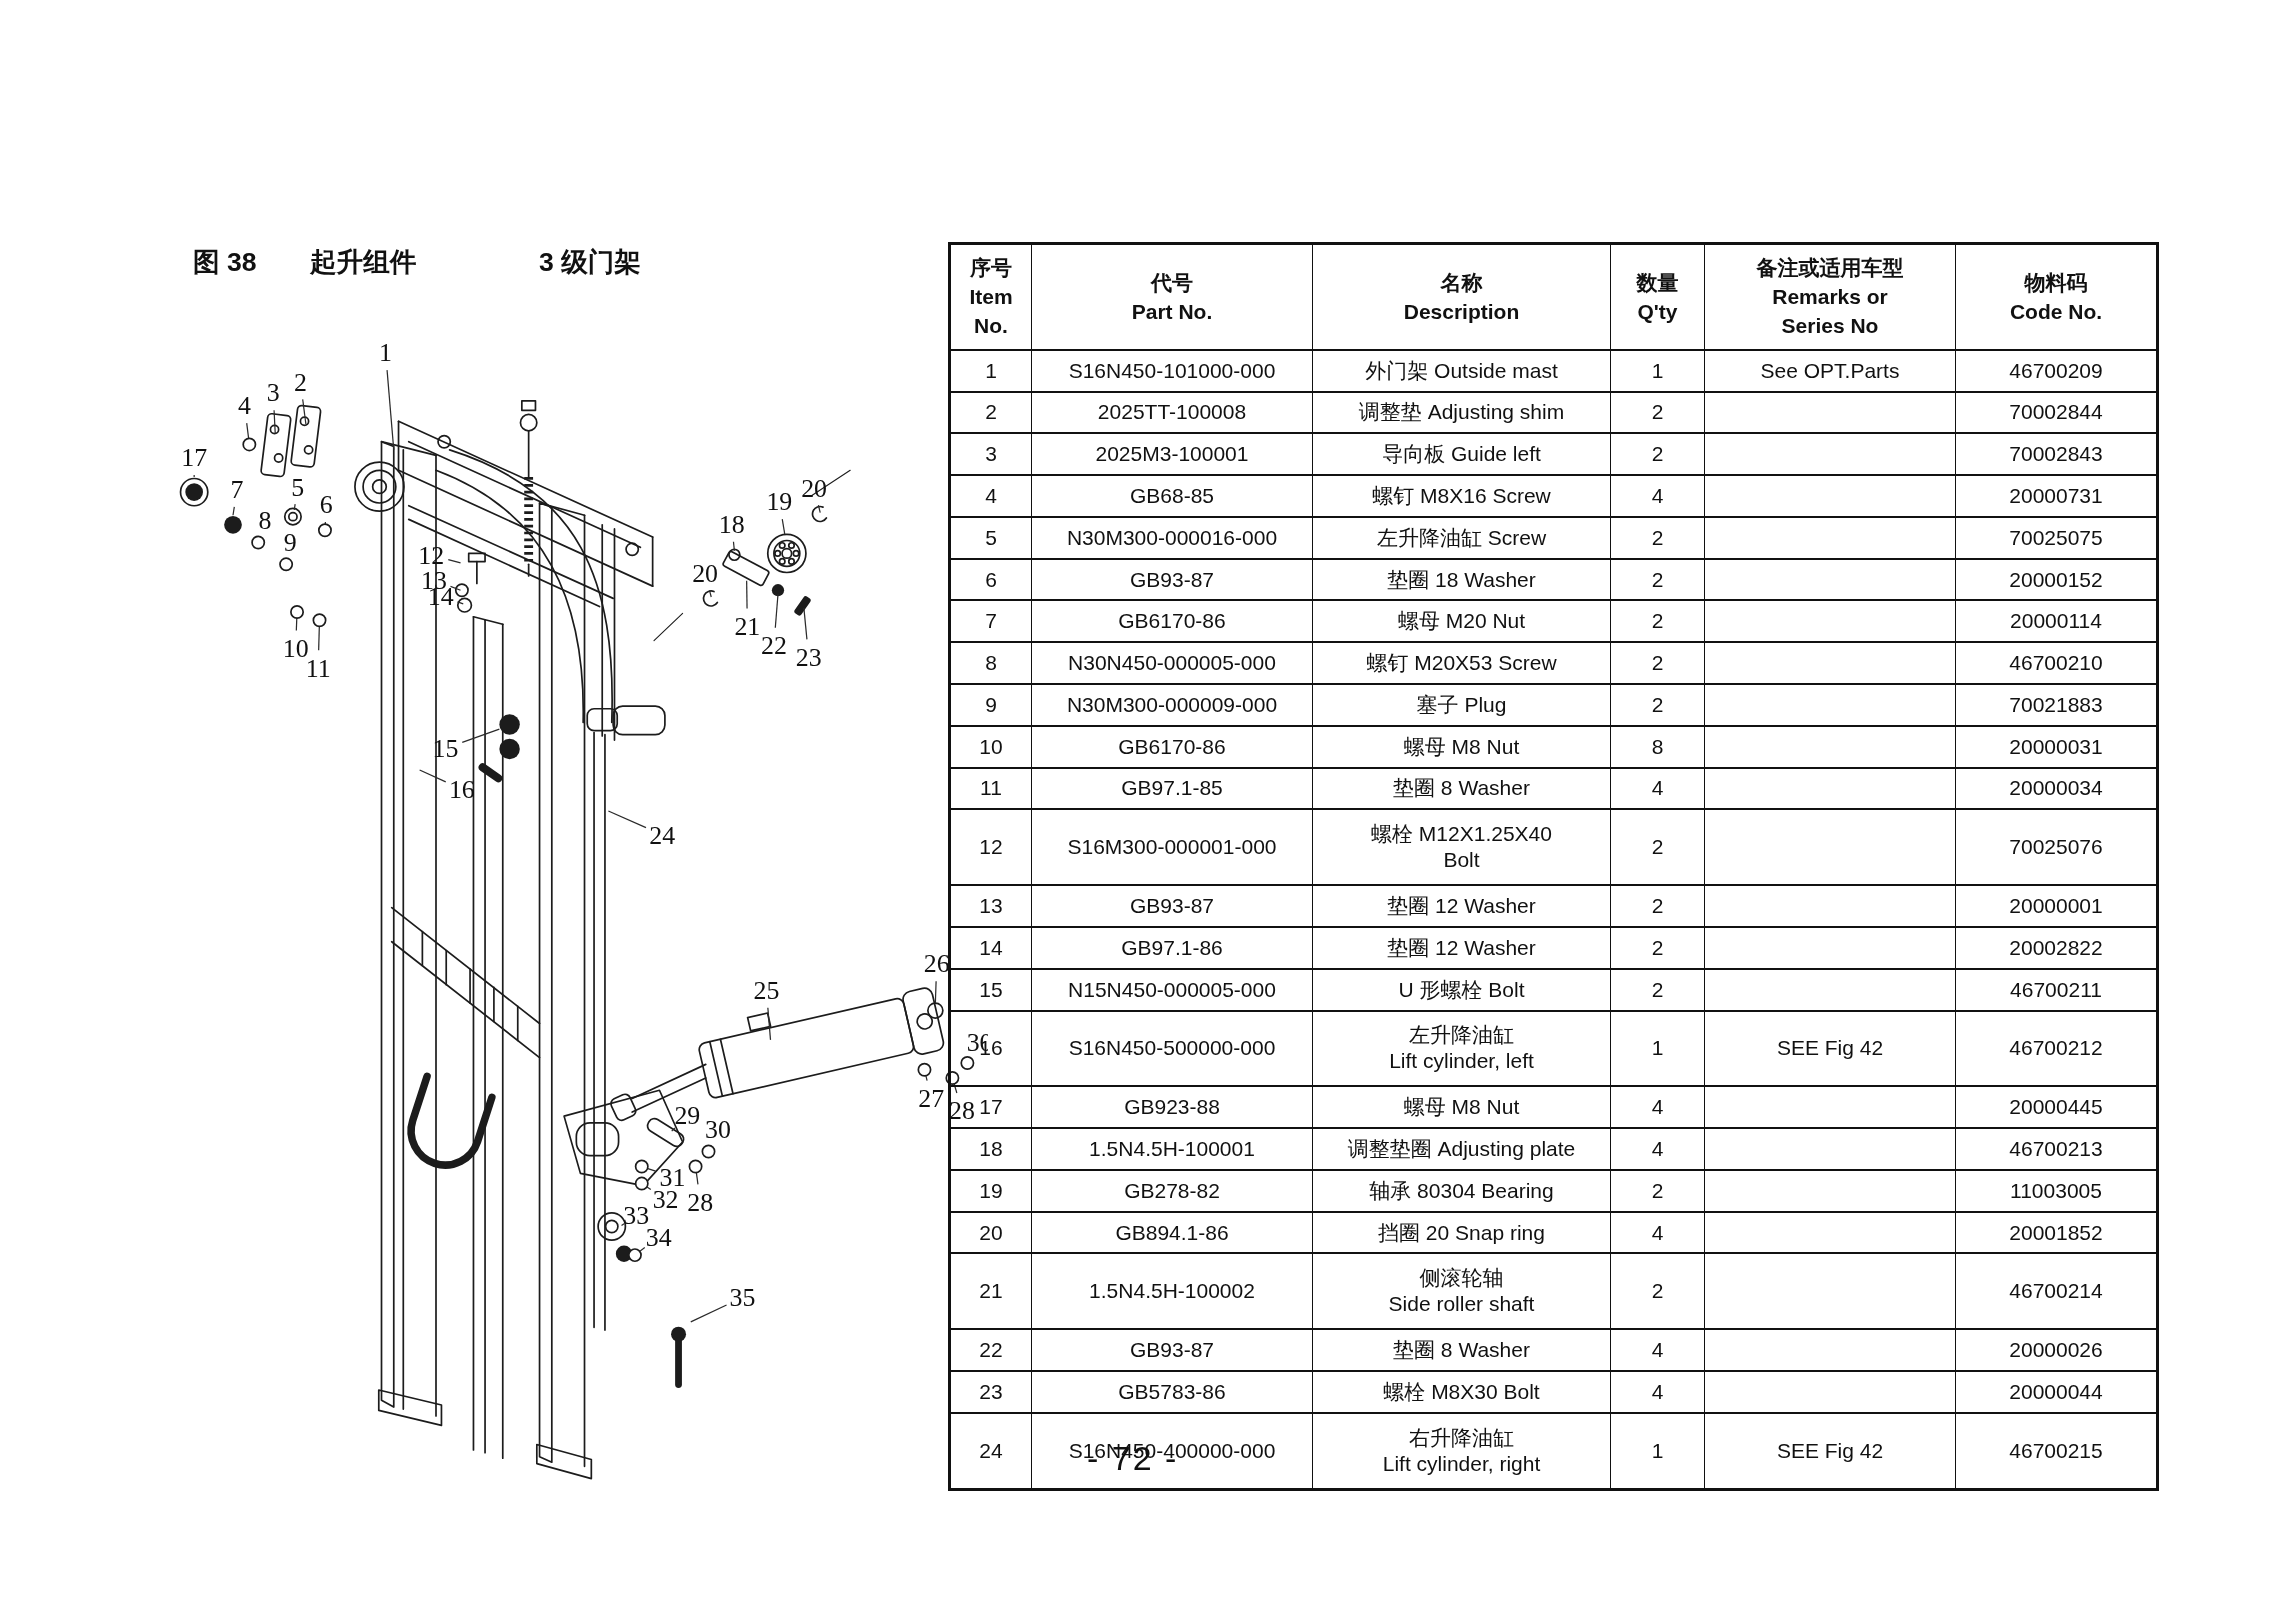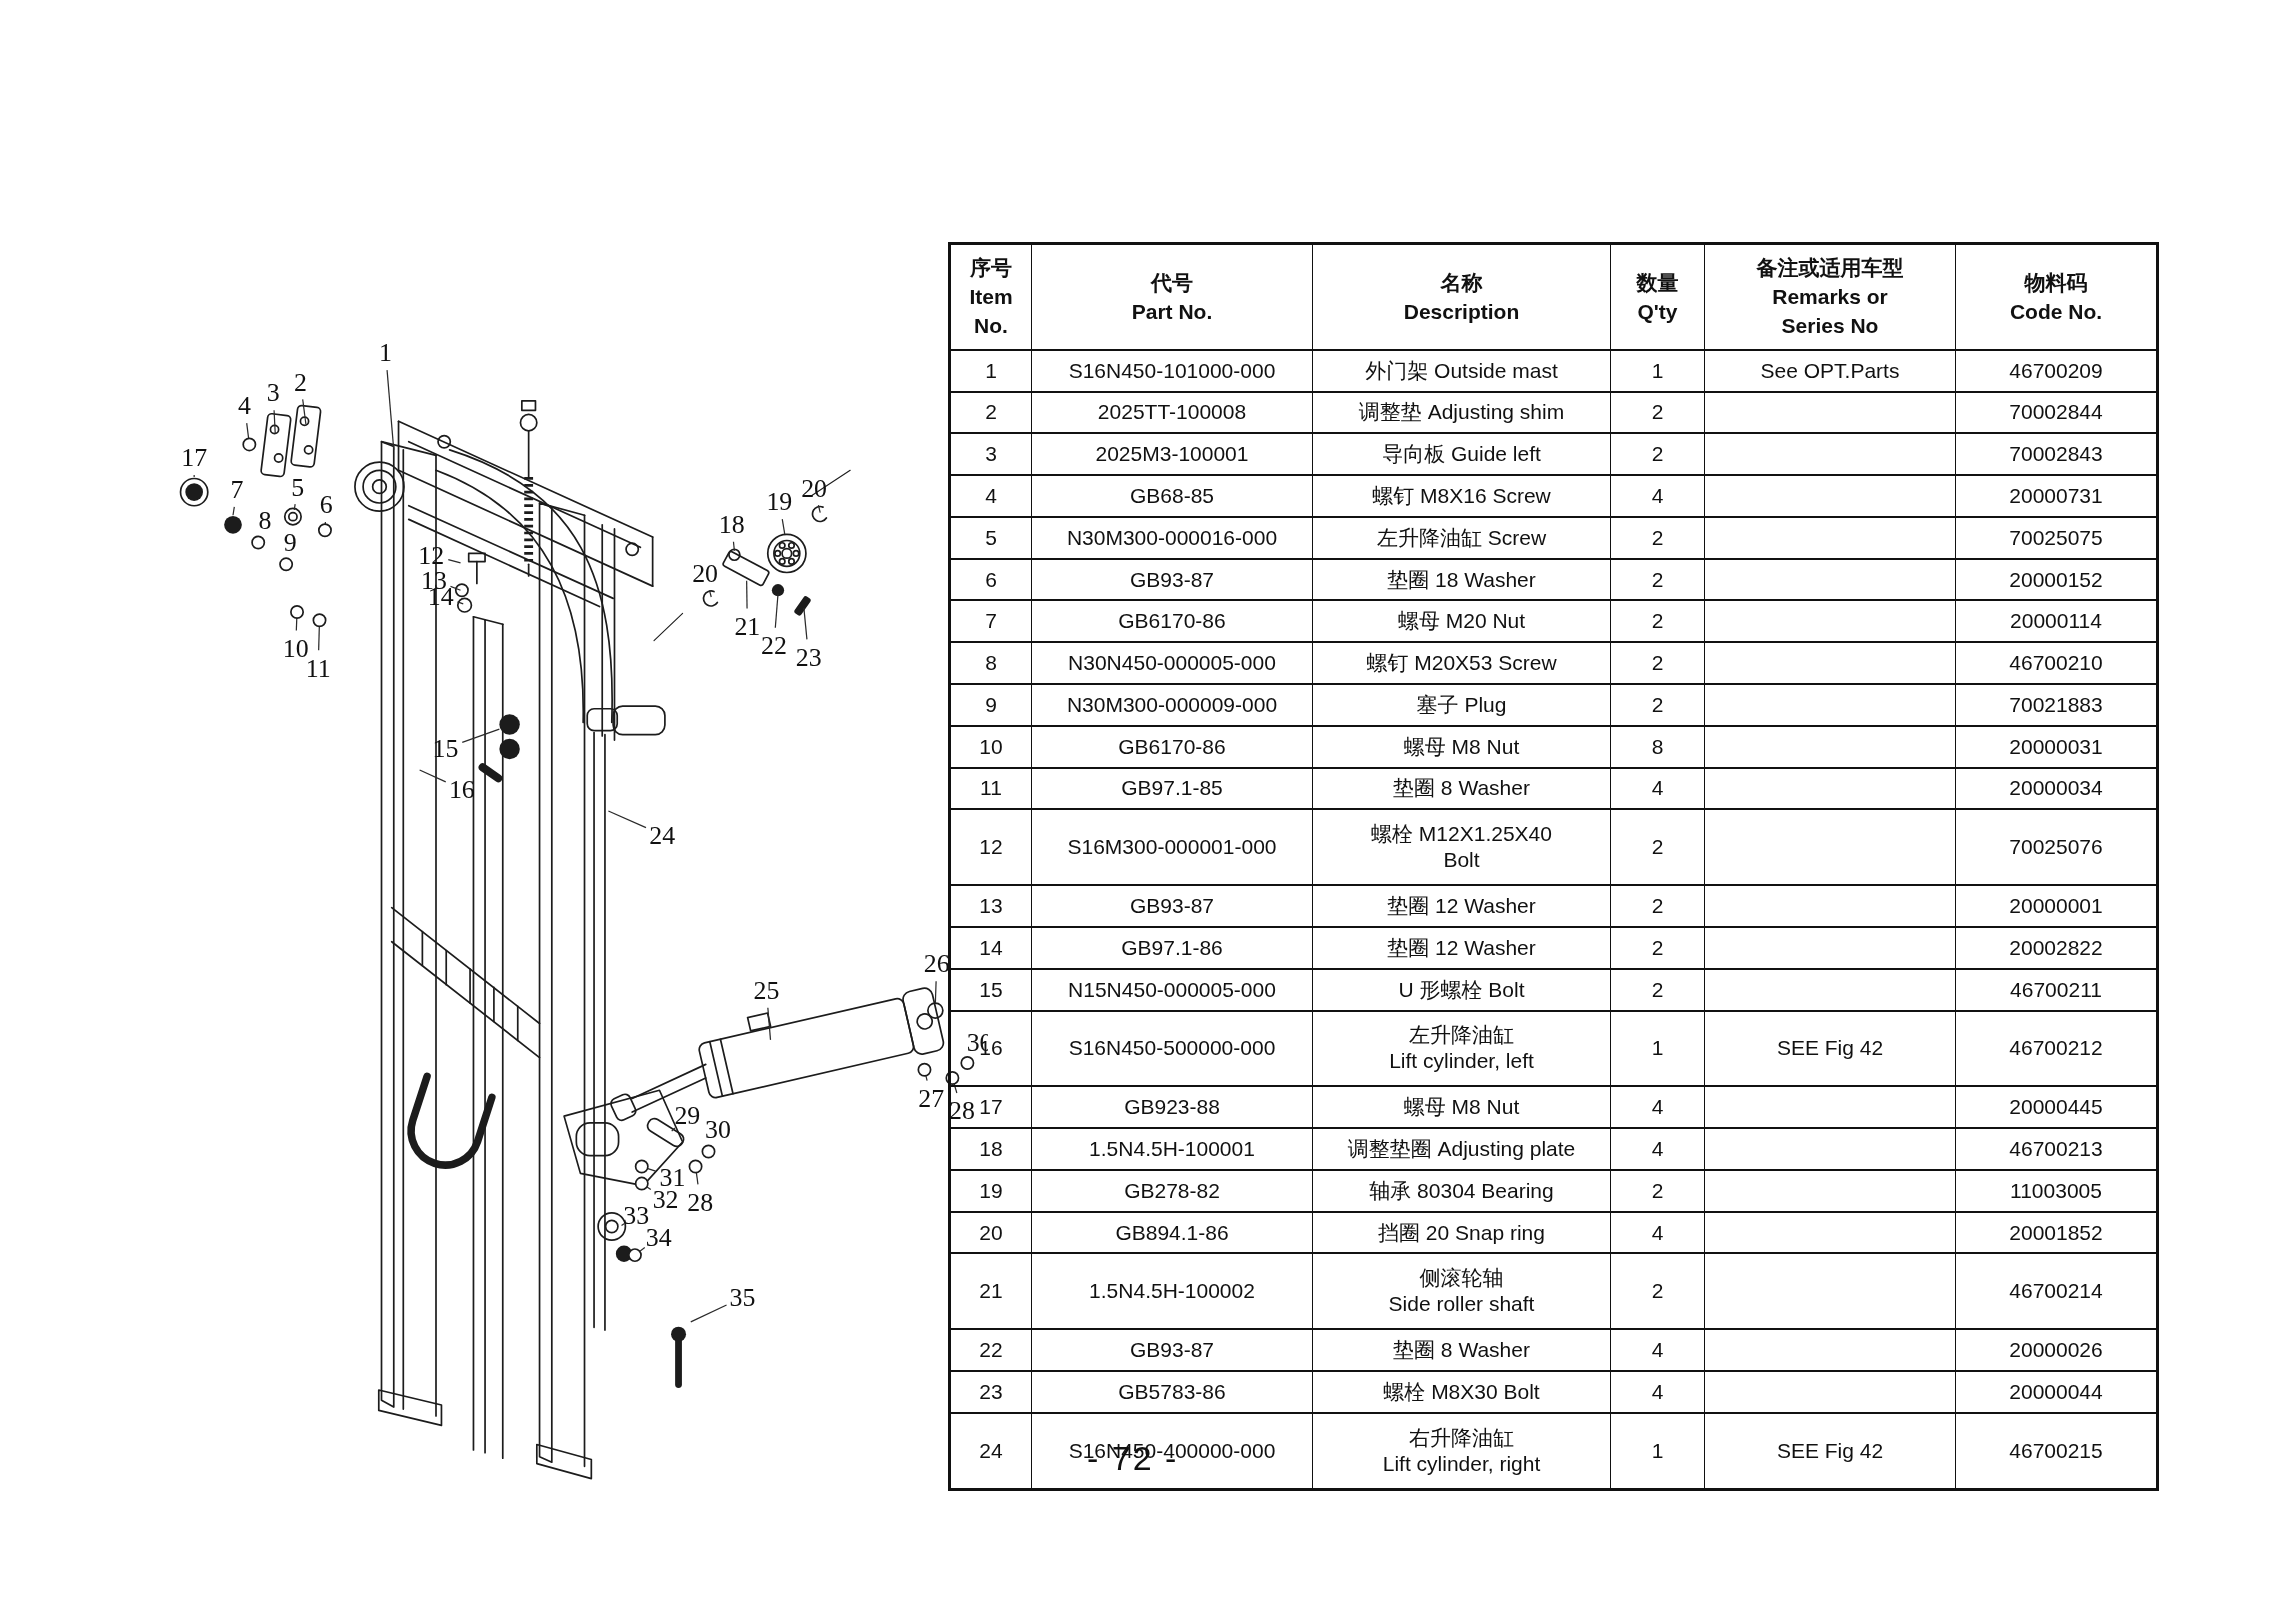--- a/index.html
+++ b/index.html
@@ -35,20 +35,25 @@
 
   
   .footer{position:absolute;left:1087px;top:1439px;font-size:34px;font-weight:normal;letter-spacing:2px;}
 </style>
 </head>
 <body>
 
 <div class="page">
 
   <div class="title-block">
+    <div class="t-row">
+      <span class="t-c1">图 38</span>
+      <span class="t-c2">起升组件</span>
+      <span>3 级门架</span>
+    </div>
   </div>
 
   <svg class="diagram" width="886" height="1199" viewBox="150 440 1300 1760" xmlns="http://www.w3.org/2000/svg">
     <g class="art">
 
       <g>
         <path d="M560,648 L560,2055 L578,2065 L578,655 Z"></path>
         <line x1="592" y1="660" x2="592" y2="2068"></line>
         <line x1="640" y1="668" x2="640" y2="2078"></line>
         <line x1="560" y1="648" x2="640" y2="668"></line>

